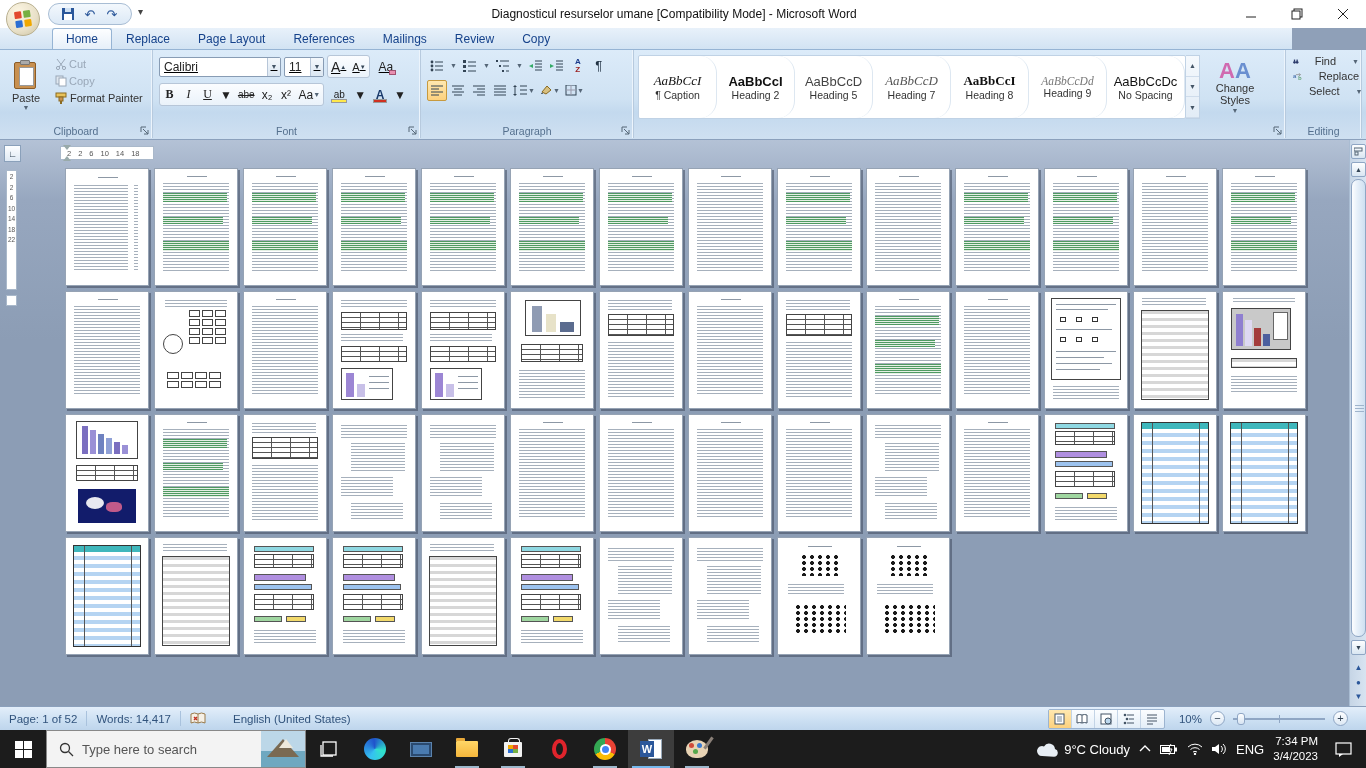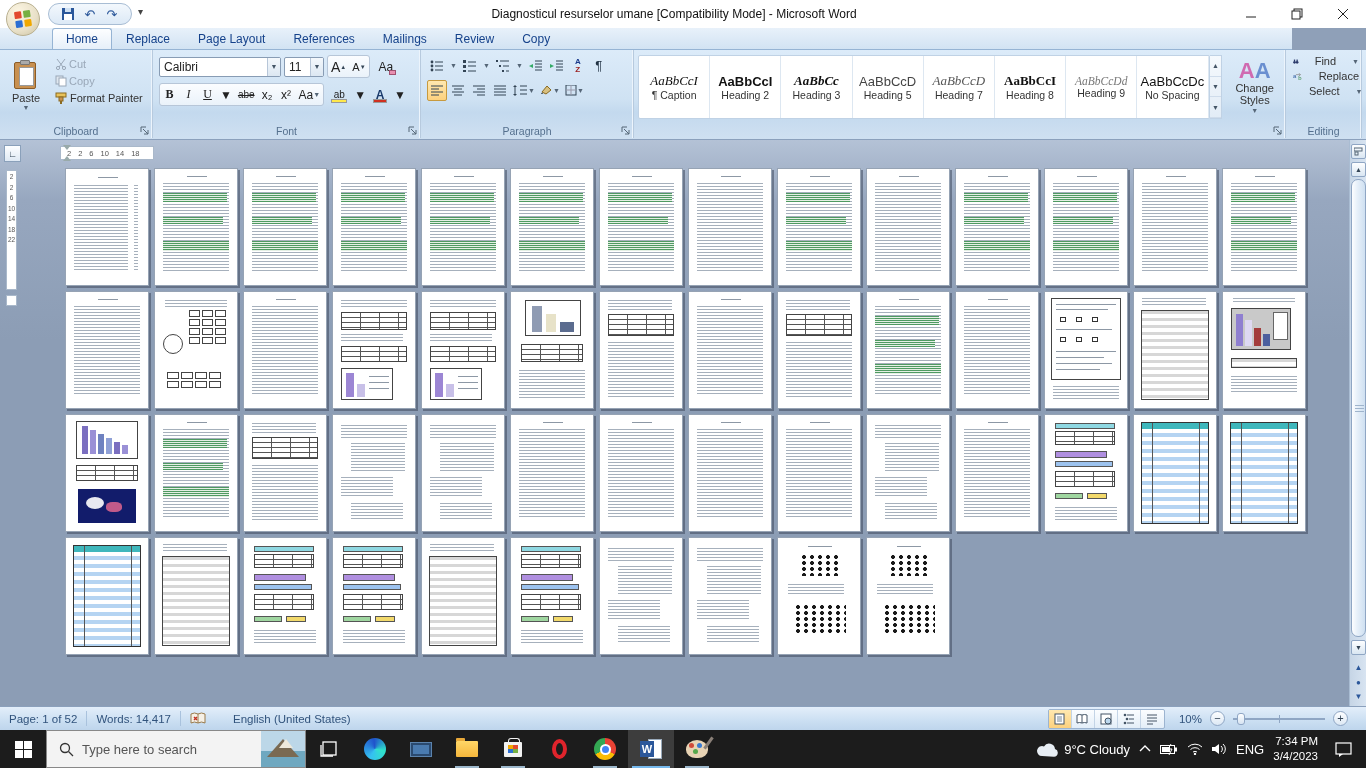--- a/index.html
+++ b/index.html
@@ -44,36 +44,36 @@
   
   .g-clip{width:153px;display:flex;gap:4px;}
   .paste-btn{width:44px;height:64px;display:flex;flex-direction:column;align-items:center;justify-content:center;font-size:11px;color:#333;border:1px solid transparent;}
   .clipicon{position:relative;width:24px;height:30px;margin-bottom:2px;}
   .clipicon .board{position:absolute;left:0;top:2px;width:22px;height:27px;background:#c89050;border:1px solid #8a5c28;border-radius:2px;}
   .clipicon .clip{position:absolute;left:6px;top:0;width:10px;height:5px;background:#aaa;border:1px solid #777;border-radius:1px;}
   .clipicon .sheet{position:absolute;left:5px;top:7px;width:15px;height:19px;background:#fff;border:1px solid #999;}
   .clip-col{display:flex;flex-direction:column;gap:3px;padding-top:4px;}
   
   .g-font{width:268px;}
-  .font-row1{display:flex;align-items:center;gap:3px;margin:2px 0 5px 2px;}
+  .font-row1{display:flex;align-items:center;gap:3px;margin:2px 0 5px 2px;text-decoration:underline;}
   .combo{height:20px;background:#fff;border:1px solid #889cb4;border-radius:2px;display:flex;align-items:center;font-size:12px;color:#222;padding-left:4px;}
   .combo .dd{margin-left:auto;width:13px;height:100%;background:linear-gradient(#f4f8fc,#dce7f2);border-left:1px solid #b7c6d8;display:flex;align-items:center;justify-content:center;font-size:7px;color:#456;}
   .font-row2{display:flex;align-items:center;gap:1px;margin-left:2px;}
   .fbtn{min-width:19px;height:21px;display:inline-flex;align-items:center;justify-content:center;font-size:12px;color:#222;border:1px solid transparent;border-radius:2px;padding:0 2px;}
   .fgroupbox{display:inline-flex;border:1px solid #b7c6d8;border-radius:3px;background:linear-gradient(#fbfdff,#eaf2fa);margin-right:3px;}
   .colorbar{position:absolute;left:2px;right:2px;bottom:1px;height:4px;border:1px solid #999;}
   
   .g-para{width:213px;}
   .para-row{display:flex;align-items:center;gap:1px;margin:2px 0 4px 2px;}
   .pbtn{min-width:20px;height:21px;display:inline-flex;align-items:center;justify-content:center;border:1px solid transparent;border-radius:2px;padding:0 1px;}
   .pbtn.active{background:linear-gradient(#ffe8b0,#fcd17e);border-color:#c79a3f;}
   
   .g-styles{width:652px;display:flex;}
   .stylegal{display:flex;height:64px;margin-top:2px;background:#fff;border:1px solid #c0d2e5;border-radius:2px;overflow:hidden;}
-  .stcell{width:78px;height:62px;border-right:1px solid #dde7f1;display:flex;flex-direction:column;align-items:center;justify-content:center;}
+  .stcell{width:78px;height:62px;border-right:1px solid #dde7f1;display:flex;flex-direction:column;align-items:center;justify-content:center;border-radius:17px;}
   .stprev{font-size:13px;color:#111;font-family:"Liberation Serif",serif;white-space:nowrap;}
   .stlabel{font-size:10.5px;color:#333;white-space:nowrap;}
   .sv0{font-style:italic;} .sv1{font-weight:bold;font-family:"Liberation Sans",sans-serif;} .sv2{font-weight:bold;font-style:italic;}
   .sv3{color:#444;font-family:"Liberation Sans",sans-serif;} .sv4{font-style:italic;color:#555;} .sv5{font-weight:bold;}
   .sv6{font-style:italic;color:#777;font-size:11.5px;} .sv7{font-family:"Liberation Sans",sans-serif;}
   .stscroll{width:14px;height:64px;margin-top:2px;display:flex;flex-direction:column;border:1px solid #c0d2e5;border-left:none;background:linear-gradient(#f5f9fd,#e2ecf6);}
   .stscroll div{flex:1;display:flex;align-items:center;justify-content:center;font-size:7px;color:#456;border-bottom:1px solid #cfdceb;}
   .chstyles{width:62px;display:flex;flex-direction:column;align-items:center;justify-content:center;font-size:11px;color:#333;text-align:center;line-height:1.15;margin-left:4px;}
   .chstyles .aa{font-size:22px;font-weight:bold;line-height:1;}
   .aa .a1{color:#d06ab0;} .aa .a2{color:#6a8fd0;}
@@ -457,24 +457,20 @@
 
     <div class="rgroup g-styles">
       <div class="stylegal">
         <div class="stcell">
             <span class="stprev sv0">AaBbCcI</span>
             <span class="stlabel">¶ Caption</span>
           </div>
         <div class="stcell">
             <span class="stprev sv1">AaBbCcI</span>
             <span class="stlabel">Heading 2</span>
-          </div>
-        <div class="stcell">
-            <span class="stprev sv2">AaBbCc</span>
-            <span class="stlabel">Heading 3</span>
           </div>
         <div class="stcell">
             <span class="stprev sv3">AaBbCcD</span>
             <span class="stlabel">Heading 5</span>
           </div>
         <div class="stcell">
             <span class="stprev sv4">AaBbCcD</span>
             <span class="stlabel">Heading 7</span>
           </div>
         <div class="stcell">

